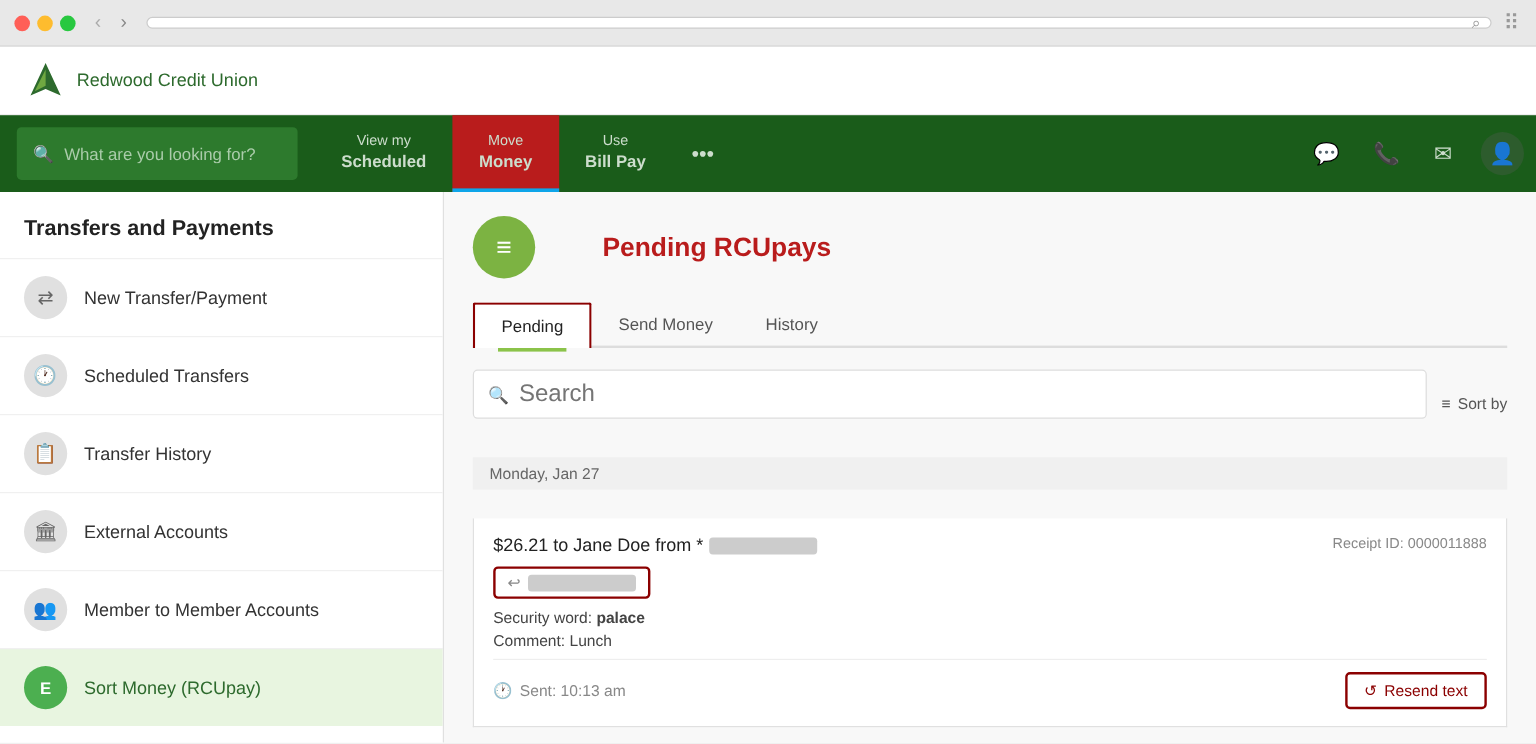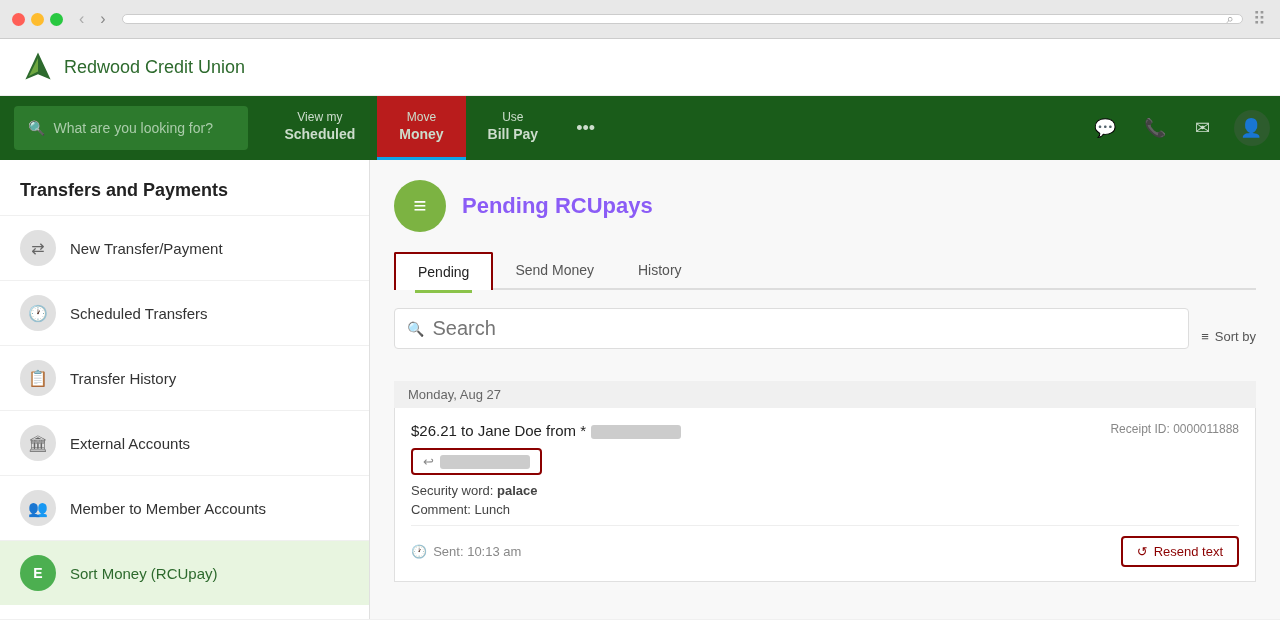--- a/index.html
+++ b/index.html
@@ -49,21 +49,21 @@
     .app-header {
       background: white;
       padding: 10px 20px;
       border-bottom: 1px solid #eee;
       display: flex; align-items: center;
     }
     .logo-area { display: flex; align-items: center; gap: 8px; }
     .logo-triangle {
       width: 36px; height: 36px;
     }
-    .logo-text { color: #2d6a2d; font-size: 18px; font-weight: 500; }
+    .logo-text { color: #2d6a2d; font-size: 15px; font-weight: 500; }
 
     
     .nav-bar {
       background: #1a5c1a;
       display: flex;
       align-items: stretch;
       padding: 0;
       height: 64px;
     }
     .search-box {
@@ -166,21 +166,21 @@
       display: flex; align-items: center; gap: 16px;
       margin-bottom: 20px;
     }
     .panel-icon {
       width: 52px; height: 52px;
       border-radius: 50%;
       background: #7cb342;
       display: flex; align-items: center; justify-content: center;
       font-size: 22px; color: white;
     }
-    .panel-title { font-size: 22px; font-weight: 600; color: #8b5cf6; }
+    .panel-title { font-size: 22px; font-weight: 600; color: #b91c1c; margin-left: 40px; }
 
     
     .tabs {
       display: flex; gap: 0;
       border-bottom: 2px solid #ddd;
       margin-bottom: 18px;
     }
     .tab {
       padding: 10px 22px;
       font-size: 14px;
@@ -232,20 +232,21 @@
       font-size: 13px; color: #666;
       margin-bottom: 0;
     }
 
     
     .transaction-card {
       background: white;
       border: 1px solid #e0e0e0;
       border-top: none;
       padding: 14px 16px;
+      margin-top: 24px;
     }
     .tx-top-row {
       display: flex; justify-content: space-between; align-items: flex-start;
       margin-bottom: 8px;
     }
     .tx-title { font-size: 15px; font-weight: 500; color: #222; }
     .tx-masked { color: #aaa; font-size: 13px; }
     .tx-receipt { font-size: 12px; color: #888; }
     .tx-account-box {
       display: inline-flex; align-items: center;
@@ -401,21 +402,21 @@
         <div class="search-row" style="flex:1;">
           <span class="search-row-icon">🔍</span>
           <input class="search-row-input" type="text" placeholder="Search" style="">
         </div>
         <button class="sort-btn">
           <span>≡</span>
           <span>Sort by</span>
         </button>
       </div>
 
-      <div class="date-header">Monday, Aug 27</div>
+      <div class="date-header">Monday, Jan 27</div>
 
       <div class="transaction-card">
         <div class="tx-top-row">
           <div>
             <span class="tx-title">$26.21 to Jane Doe from *</span>
             <span class="tx-masked blurred-text">&nbsp;&nbsp;&nbsp;&nbsp;&nbsp;&nbsp;&nbsp;&nbsp;&nbsp;</span>
           </div>
           <span class="tx-receipt">Receipt ID: 0000011888</span>
         </div>
 

